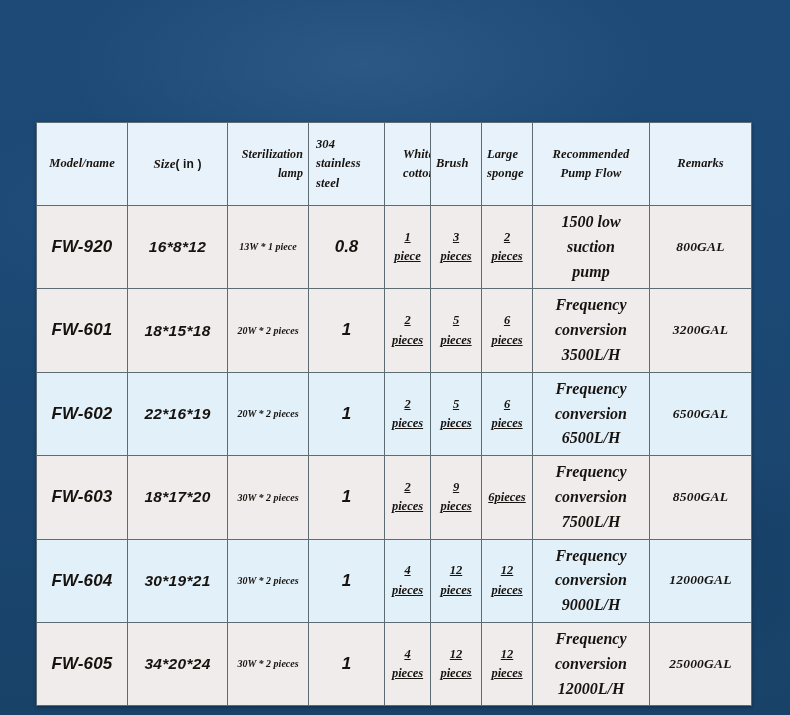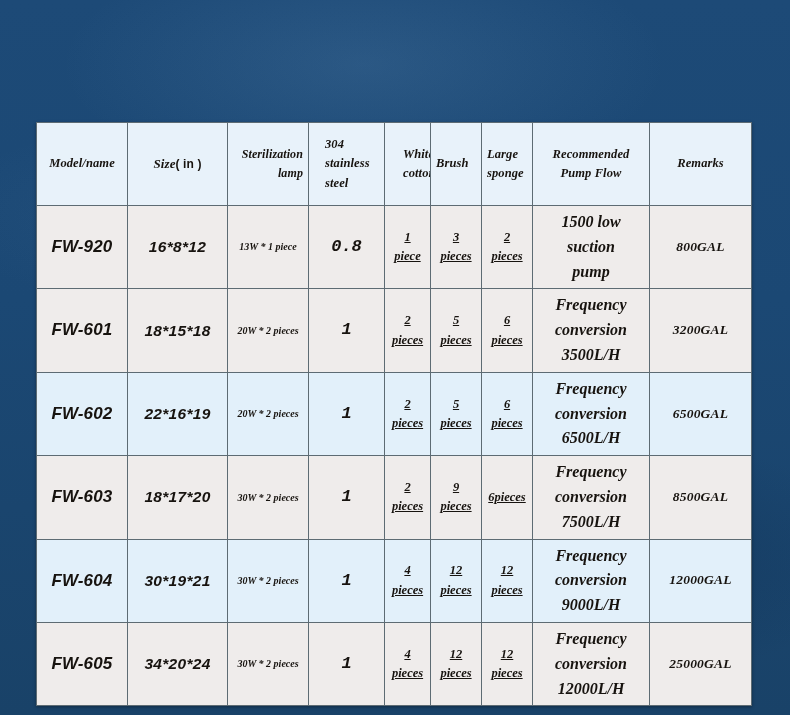--- a/index.html
+++ b/index.html
@@ -58,21 +58,21 @@
   
   thead th {
     background: #e8f2fa;
     height: 74px;
     font-size: 12.5px;
     letter-spacing: 0.1px;
   }
   thead th.h-model   { font-size: 12.5px; }
   thead th.h-size    { font-size: 13px; }
   thead th.h-steril  { font-size: 12px; text-align: right; padding-left: 1px; }
-  thead th.h-steel   { font-size: 12.5px; text-align: left; padding-left: 16px; }
+  thead th.h-steel   { font-size: 12.5px; text-align: left; padding-left: 7px; }
   thead th.h-cotton  { font-size: 12.5px; text-align: left; padding-left: 18px; }
   thead th.h-brush   { font-size: 12.5px; text-align: left; }
   thead th.h-sponge  { font-size: 12.5px; text-align: left; padding-left: 5px; }
   thead th.h-pump    { font-size: 12.5px; }
   thead th.h-remarks { font-size: 12.5px; }
 
   .hdr-wrap { display: block; }
 
   
   .unit-upright {
@@ -103,21 +103,21 @@
     color: #111;
     letter-spacing: 0.3px;
   }
   td.c-steril {
     font-size: 10px;
     color: #2a2520;
     margin-top: 36px;
   }
   td.c-steel {
     font-style: normal;
-    font-family: Liberation Mono, monospace;
+    font-family: Liberation Sans, sans-serif;
     font-weight: bold;
     font-size: 17px;
     color: #111;
     margin-top: 8px;
   }
   td.c-cotton,
   td.c-brush,
   td.c-sponge {
     font-size: 12.5px;
     color: #2a2520;

